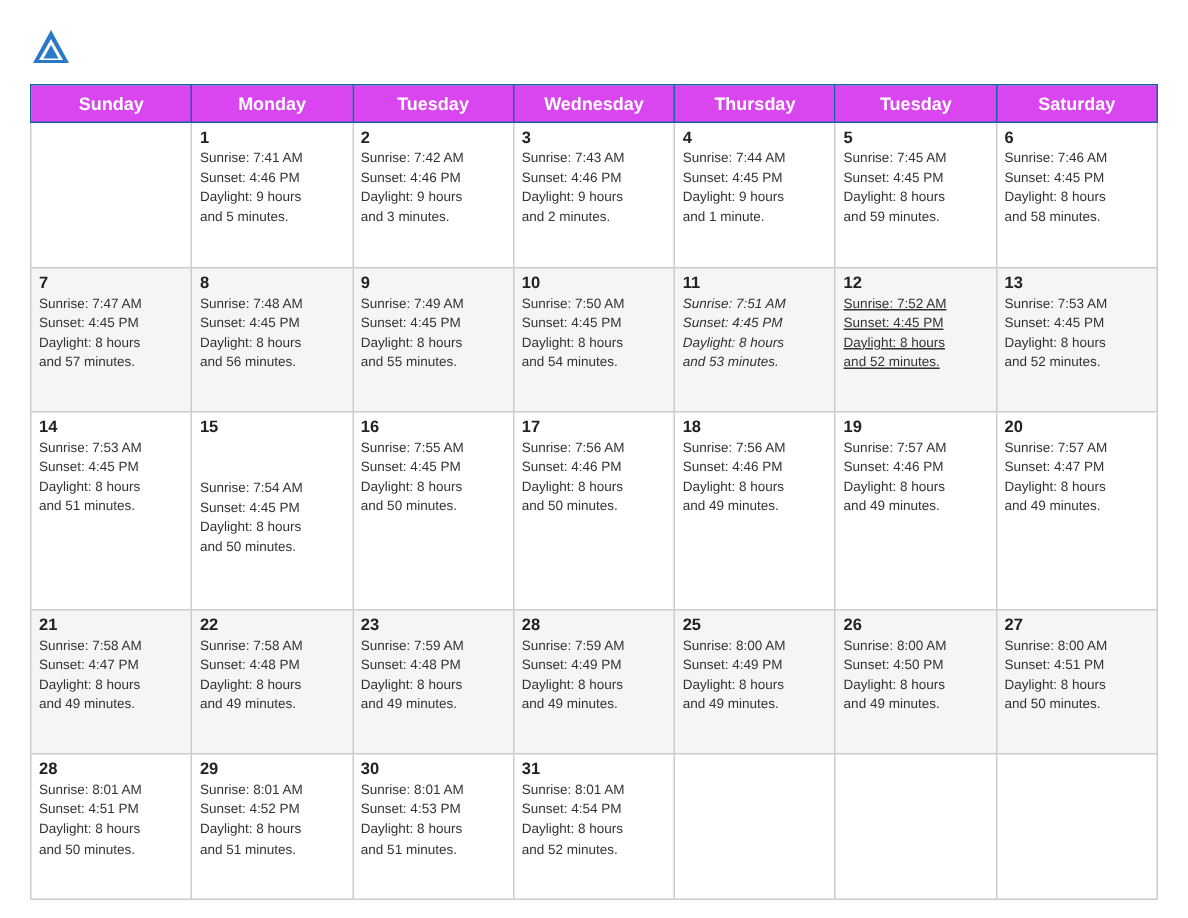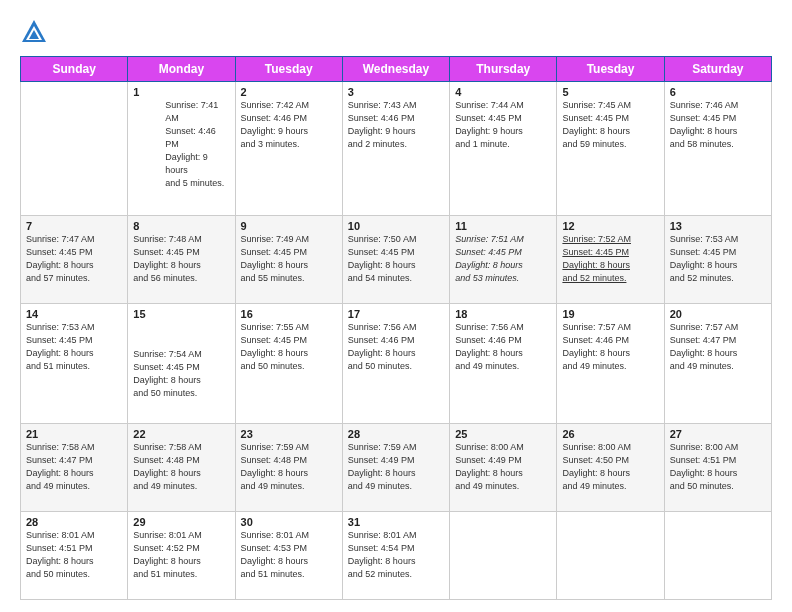--- a/index.html
+++ b/index.html
@@ -135,21 +135,21 @@
           <th>Thursday</th>
           <th>Tuesday</th>
           <th>Saturday</th>
         </tr>
     </thead>
     <tbody id="calendar-body">
     <tr>
           <td class="empty"></td>
           <td>
             <span class="day-num">1</span>
-            <div class="day-info" style="white-space: pre-line; margin-left: 32px;">Sunrise: 7:41 AM
+            <div class="day-info" style="white-space: pre-line;">Sunrise: 7:41 AM
 Sunset: 4:46 PM
 Daylight: 9 hours
 and 5 minutes.</div>
           </td>
           <td>
             <span class="day-num">2</span>
             <div class="day-info" style="white-space: pre-line;">Sunrise: 7:42 AM
 Sunset: 4:46 PM
 Daylight: 9 hours
 and 3 minutes.</div>

